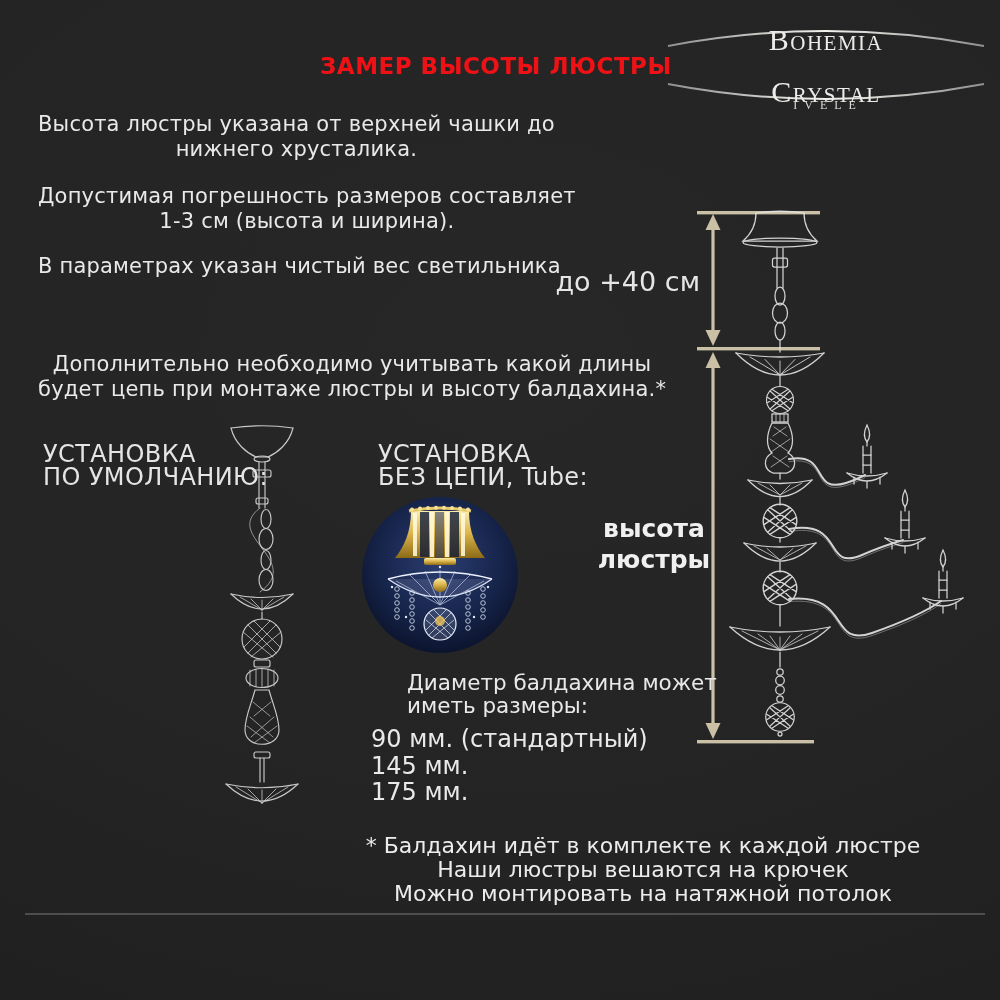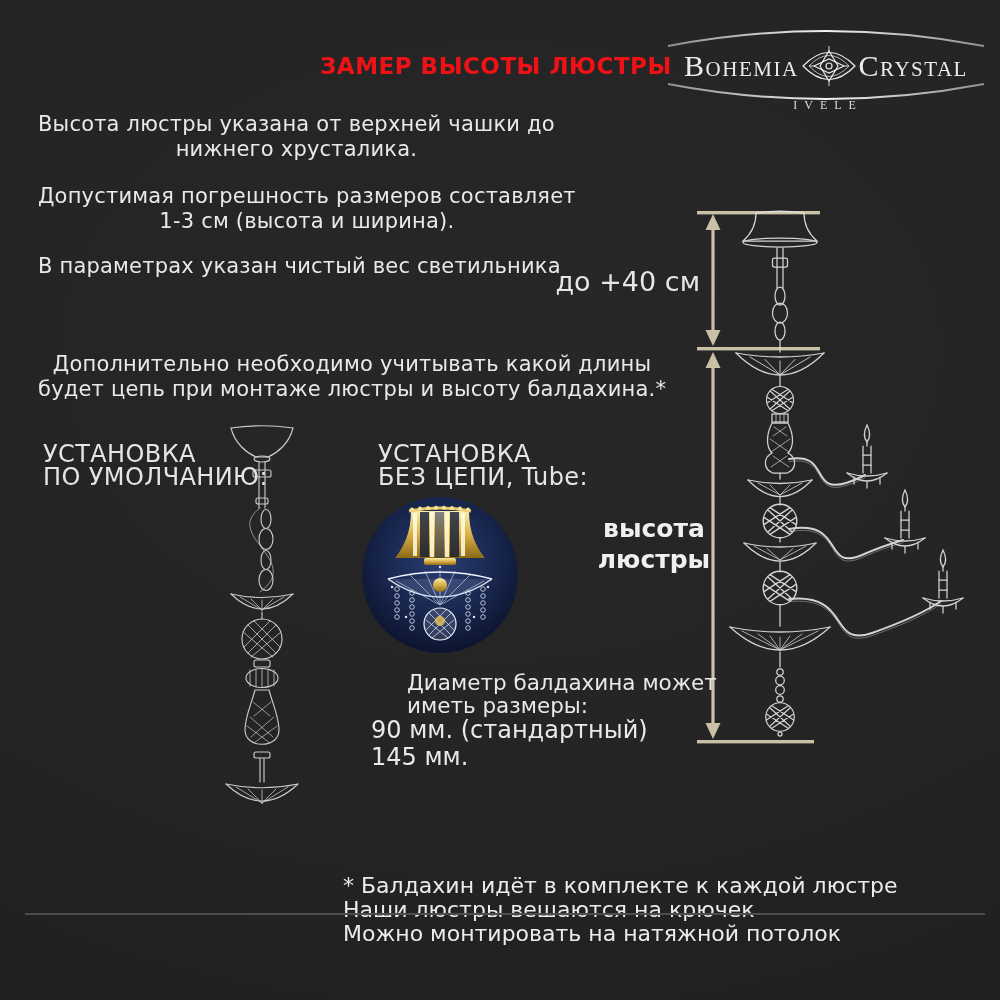--- a/index.html
+++ b/index.html
@@ -13,21 +13,21 @@
   .page-title {
     left:320px; top:53px; width:300px; text-align:center;
     font-size:23px; font-weight:bold; letter-spacing:0.5px; color:#ee1216;
     white-space:nowrap;
   }
 
   
   .logo { left:660px; top:24px; width:332px; height:86px; }
   .logo-row {
     position:absolute; left:0; top:20px; width:100%; height:44px;
-    display:flex; justify-content:center; align-items:center; gap:2px;
+    display:flex; justify-content:center; align-items:center; gap:9px;flex-direction:column;
   }
   .brand {
     display:block; font-family:"Liberation Serif", serif; font-size:21px;
     letter-spacing:1.5px; color:#edecea;
   }
   .brand::first-letter { font-size:30px; }
   .subbrand {
     position:absolute; left:50%; top:74px; transform:translateX(-47%);
     font-family:"Liberation Serif", serif; font-size:12px; letter-spacing:7px;
     color:#dcdcda; white-space:nowrap;
@@ -42,25 +42,25 @@
   .measure-allow {
     top:266px; right:300px; font-size:27px; color:#e6e6e6; white-space:nowrap;
   }
   .height-label {
     left:594px; top:513px; width:120px; text-align:center;
     font-size:25px; font-weight:bold; line-height:31px; color:#f0f0f0;
   }
 
   .canopy-block { left:371px; top:671px; }
   .canopy-block .intro { font-size:21.5px; line-height:23px;margin-left:36px; }
-  .canopy-block .sizes { font-size:24px; line-height:26.5px; }
+  .canopy-block .sizes { margin-top:9px; font-size:24px; line-height:26.5px; }
   .canopy-block div { white-space:nowrap; }
 
   .footnotes {
-    top:874px; right:57px; width:600px; text-align:left;
+    top:834px; right:57px; width:600px; text-align:center;
     font-size:22px; line-height:24px; color:#ececec;
   }
   .footnotes div { white-space:nowrap; }
 
   .divider { left:25px; top:913px; width:960px; height:2px; background:#4e4e4e; }
 
   svg { display:block; }
 </style>
 </head>
 <body>
@@ -341,20 +341,21 @@
   </svg>
 
   <div class="abs canopy-block">
     <div class="intro">
       <div>Диаметр балдахина может</div>
       <div>иметь размеры:</div>
     </div>
     <div class="sizes">
       <div>90 мм. (стандартный)</div>
       <div>145 мм.</div>
+      <div>175 мм.</div>
     </div>
   </div>
 
   <div class="abs footnotes">
     <div>* Балдахин идёт в комплекте к каждой люстре</div>
     <div>Наши люстры вешаются на крючек</div>
     <div>Можно монтировать на натяжной потолок</div>
   </div>
 
   <div class="abs divider"></div>

